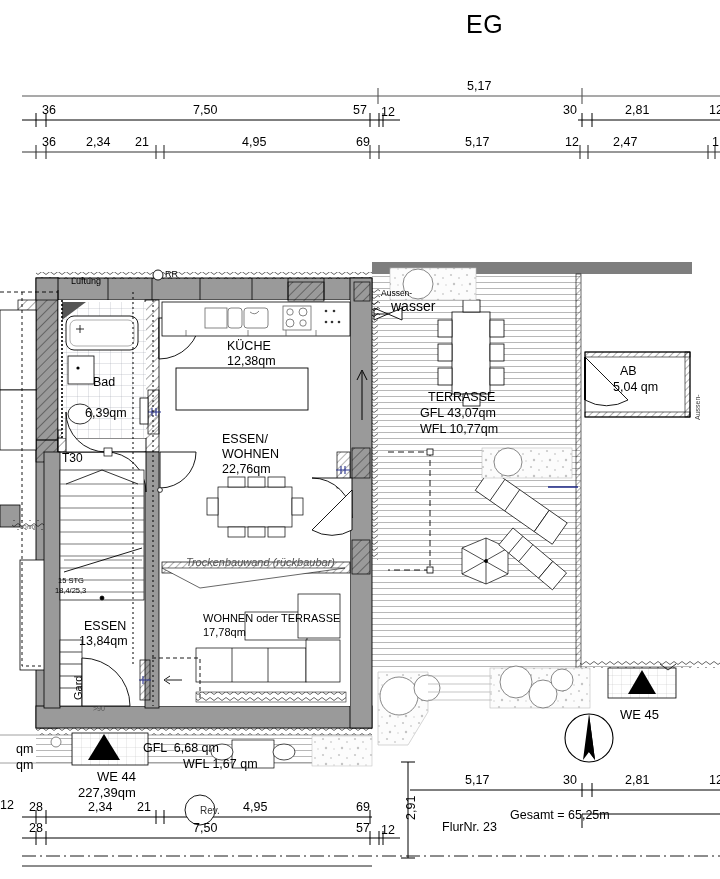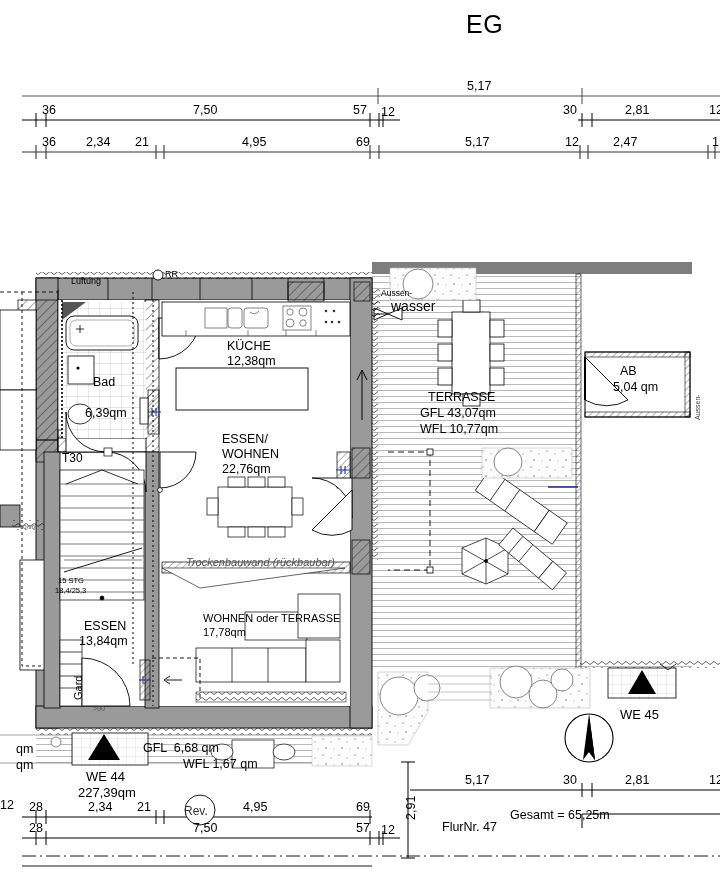--- a/index.html
+++ b/index.html
@@ -498,23 +498,23 @@
   <div class="txt tiny2" style="left:20px;top:524px;font-size:6px;color:#555;">60/90</div>
   <div class="txt tiny2" style="left:93px;top:705px;font-size:7px;color:#555;">&gt;90</div>
   <div class="txt tiny rot90" style="left:72px;top:700px;font-size:11px;">Gard</div>
 
   <div class="txt ital" style="left:186px;top:556px;">Trockenbauwand (rückbaubar)</div>
 
   <div class="txt tiny" style="left:381px;top:289px;font-size:8.5px;">Aussen-</div>
   <div class="txt tiny" style="left:391px;top:299px;font-size:14px;">wasser</div>
   <div class="txt tiny2 rot90" style="left:694px;top:420px;font-size:7px;color:#444;">Aussen-</div>
 
-  <div class="txt tiny" style="left:184px;top:805px;font-size:12px;color:#333;">Rev.</div>
-
-  <div class="txt we" style="left:86px;top:770px;">WE 44</div>
+  <div class="txt tiny" style="left:200px;top:805px;font-size:10px;color:#333;">Rev.</div>
+
+  <div class="txt we" style="left:97px;top:770px;">WE 44</div>
   <div class="txt we" style="left:78px;top:786px;">227,39qm</div>
   <div class="txt room" style="left:143px;top:741px;">GFL  6,68 qm</div>
   <div class="txt room" style="left:143px;top:757px;margin-left:40px;">WFL 1,67 qm</div>
   <div class="txt we" style="left:620px;top:708px;">WE 45</div>
 
   <div class="txt room" style="left:16px;top:742px;">qm</div>
   <div class="txt room" style="left:16px;top:758px;">qm</div>
 
   <div class="txt dim" style="left:29px;top:800px;">28</div>
   <div class="txt dim" style="left:88px;top:800px;">2,34</div>
@@ -527,16 +527,16 @@
   <div class="txt dim" style="left:709px;top:773px;">12</div>
 
   <div class="txt dim" style="left:29px;top:821px;">28</div>
   <div class="txt dim" style="left:193px;top:821px;">7,50</div>
   <div class="txt dim" style="left:356px;top:821px;">57</div>
   <div class="txt dim" style="left:381px;top:823px;">12</div>
 
   <div class="txt dim rot90" style="left:404px;top:820px;">2,91</div>
   <div class="txt dim" style="left:0px;top:798px;">12</div>
 
-  <div class="txt room" style="left:442px;top:820px;">FlurNr. 47</div>
+  <div class="txt room" style="left:442px;top:820px;">FlurNr. 23</div>
   <div class="txt room" style="left:510px;top:808px;">Gesamt = 65,25m</div>
 
 </div>
 
 </body></html>

